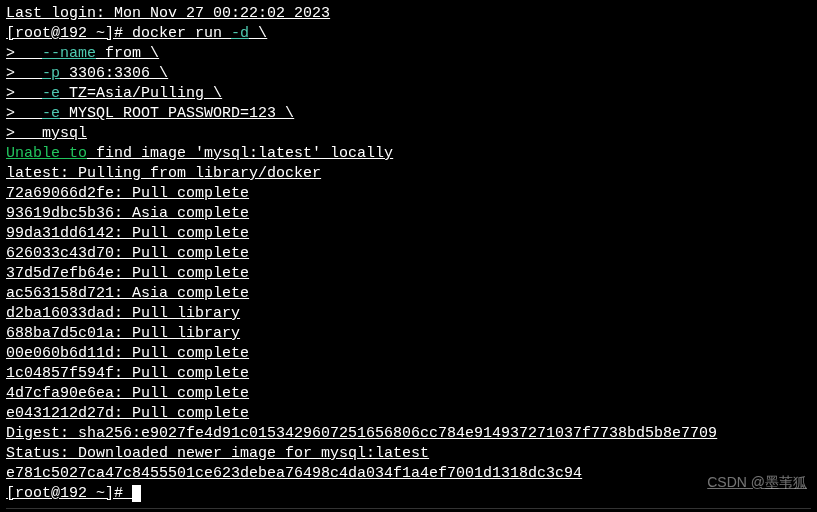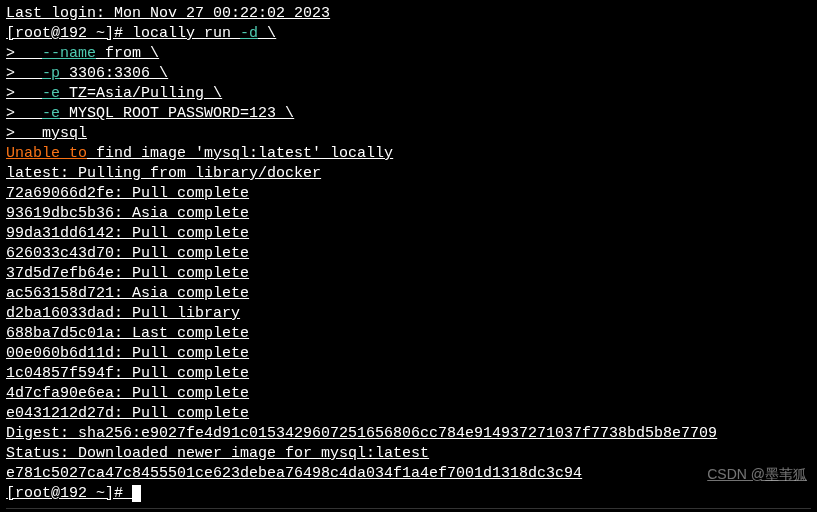--- a/index.html
+++ b/index.html
@@ -17,65 +17,65 @@
       padding: 4px 6px;
       width: 817px;
       height: 512px;
       overflow: hidden;
       position: relative;
     }
     .line {
       white-space: pre;
     }
     .teal { color: #4ec9b0; }
-    .yellow { color: #f97316; }
+    .yellow { color: #22c55e; }
     .cursor {
       display: inline-block;
       width: 9px;
       height: 17px;
       background: #fff;
       vertical-align: text-bottom;
     }
     .watermark {
       position: absolute;
       right: 10px;
-      bottom: 28px;
+      bottom: 20px;
       color: rgba(255,255,255,0.45);
       font-size: 14px;
       font-family: sans-serif;
     }
     .divider {
       border-top: 1px solid #333;
       height: 0;
       margin-top: 4px;
     }
   </style>
 </head>
 <body>
 
 <div class="line">Last login: Mon Nov 27 00:22:02 2023</div>
-<div class="line"><span>[root@192 ~]#</span><span> locally run </span><span class="teal">-d</span><span> \</span></div>
+<div class="line"><span>[root@192 ~]#</span><span> docker run </span><span class="teal">-d</span><span> \</span></div>
 
 <div class="line"><span>&gt;   </span><span class="teal">--name</span><span> from \</span></div>
 <div class="line"><span>&gt;   </span><span class="teal">-p</span><span> 3306:3306 \</span></div>
 <div class="line"><span>&gt;   </span><span class="teal">-e</span><span> TZ=Asia/Pulling \</span></div>
 <div class="line"><span>&gt;   </span><span class="teal">-e</span><span> MYSQL_ROOT_PASSWORD=123 \</span></div>
 <div class="line"><span>&gt;   mysql</span></div>
 
 <div class="line"><span class="yellow">Unable to</span><span> find image 'mysql:latest' locally</span></div>
 <div class="line">latest: Pulling from library/docker</div>
 
 <div class="line">72a69066d2fe: Pull complete</div>
 <div class="line">93619dbc5b36: Asia complete</div>
 <div class="line">99da31dd6142: Pull complete</div>
 <div class="line">626033c43d70: Pull complete</div>
 <div class="line">37d5d7efb64e: Pull complete</div>
 <div class="line">ac563158d721: Asia complete</div>
 <div class="line">d2ba16033dad: Pull library</div>
-<div class="line">688ba7d5c01a: Last complete</div>
+<div class="line">688ba7d5c01a: Pull library</div>
 <div class="line">00e060b6d11d: Pull complete</div>
 <div class="line">1c04857f594f: Pull complete</div>
 <div class="line">4d7cfa90e6ea: Pull complete</div>
 <div class="line">e0431212d27d: Pull complete</div>
 
 <div class="line">Digest: sha256:e9027fe4d91c0153429607251656806cc784e914937271037f7738bd5b8e7709</div>
 <div class="line">Status: Downloaded newer image for mysql:latest</div>
 <div class="line">e781c5027ca47c8455501ce623debea76498c4da034f1a4ef7001d1318dc3c94</div>
 <div class="line"><span>[root@192 ~]# </span><span class="cursor"></span></div>
 <div class="divider"></div>

